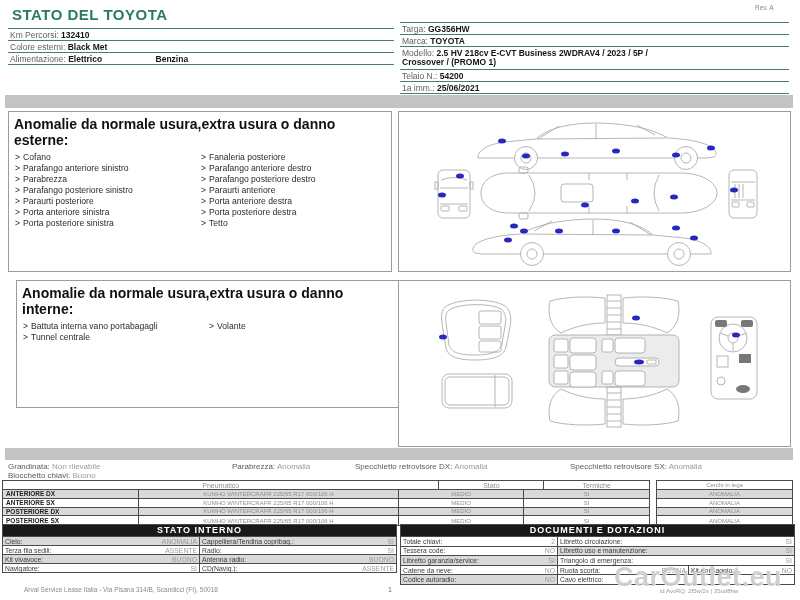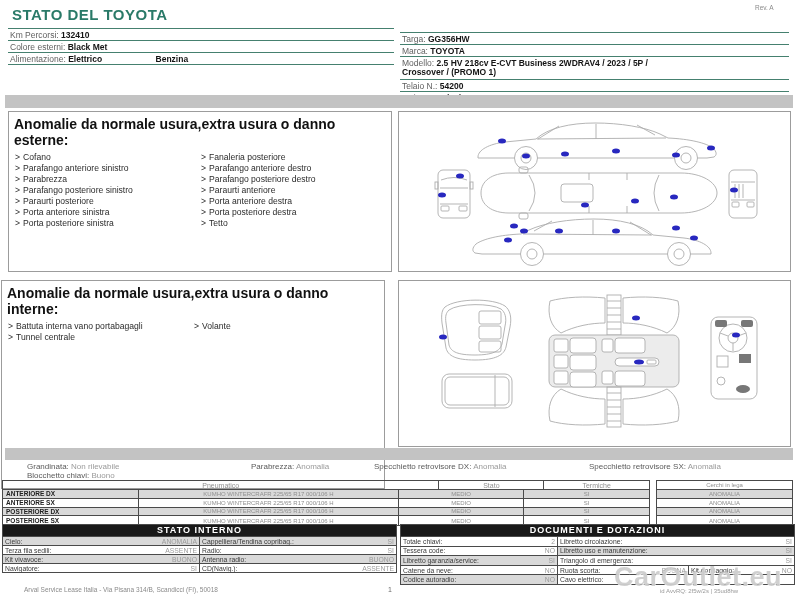--- a/index.html
+++ b/index.html
@@ -26,21 +26,21 @@
 
   
   .box { border:1px solid #9c9c9c; background:#fff; }
   .box-heading { font-size:14px; font-weight:bold; color:#111; padding:4px 5px 2px 5px; }
   .cols { display:flex; padding:2px 0 0 6px; }
   .col { width:186px; }
   .li { font-size:8.6px; line-height:11px; color:#2b2b2b; }
   .bm { margin-right:3px; }
 
   
-  .stat { font-size:8px; color:#5a5a5a;margin-left:19px; }
+  .stat { font-size:8px; color:#5a5a5a; }
   .stat .sv { color:#9a9a9a; }
 
   
   .ttable { border:1px solid #4a4a4a; font-size:6px; }
   .trow { display:flex; }
   .trow > div { border-right:1px solid #4a4a4a; border-bottom:1px solid #4a4a4a;
                 display:flex; align-items:center; justify-content:center;
                 overflow:hidden; white-space:nowrap; }
   .trow > div:last-child { border-right:none; }
   .trow:last-child > div { border-bottom:none; }
@@ -97,21 +97,21 @@
       <span>Colore esterni:</span>
       <b>Black Met</b>
     </div>
     <div class="hrow">
       <span>Alimentazione:</span>
       <b class="v1">Elettrico</b>
       <b>Benzina</b>
     </div>
   </div>
 
-  <div class="abs hrows" style="left:400px; top:22px; width:389px;margin-top:10px;">
+  <div class="abs hrows" style="left:400px; top:22px; width:389px;">
     <div class="hrow first">
       <span>Targa:</span>
       <b>GG356HW</b>
     </div>
     <div class="hrow">
       <span>Marca:</span>
       <b>TOYOTA</b>
     </div>
     <div class="hrow tall"><span>Modello:</span> <b>2.5 HV 218cv E-CVT Business 2WDRAV4 / 2023 / 5P /
 Crossover / (PROMO 1)</b></div>
@@ -222,21 +222,21 @@
         <ellipse cx="125" cy="119" rx="4" ry="2.5"></ellipse>
         <ellipse cx="160" cy="119" rx="4" ry="2.5"></ellipse>
         <ellipse cx="217" cy="119" rx="4" ry="2.5"></ellipse>
         <ellipse cx="109" cy="128" rx="4" ry="2.5"></ellipse>
         <ellipse cx="277" cy="116" rx="4" ry="2.5"></ellipse>
         <ellipse cx="295" cy="126" rx="4" ry="2.5"></ellipse>
       </g>
     </svg>
   </div>
 
-  <div class="abs box" style="left:1px; top:280px; width:384px; height:209px;">
+  <div class="abs box" style="left:16px; top:280px; width:384px; height:128px;">
     <div class="box-heading">Anomalie da normale usura,extra usura o danno interne:</div>
     <div class="cols">
       <div class="col">
         <div class="li"><span class="bm">&gt;</span><span>Battuta interna vano portabagagli</span></div>
         <div class="li"><span class="bm">&gt;</span><span>Tunnel centrale</span></div>
       </div>
       <div class="col">
         <div class="li"><span class="bm">&gt;</span><span>Volante</span></div>
       </div>
     </div>

